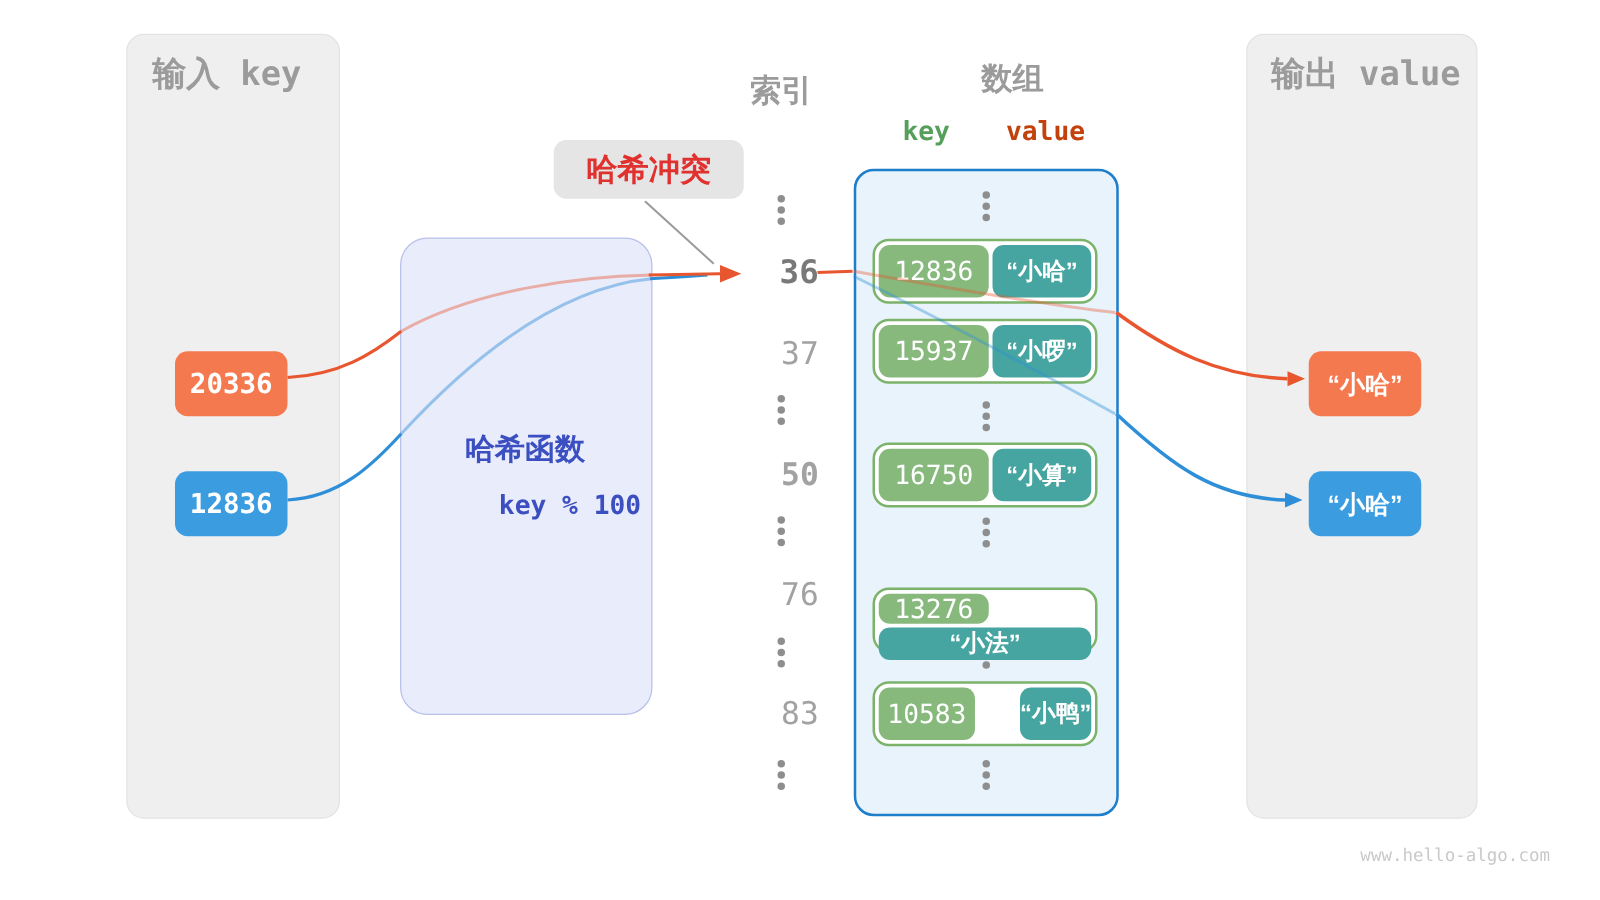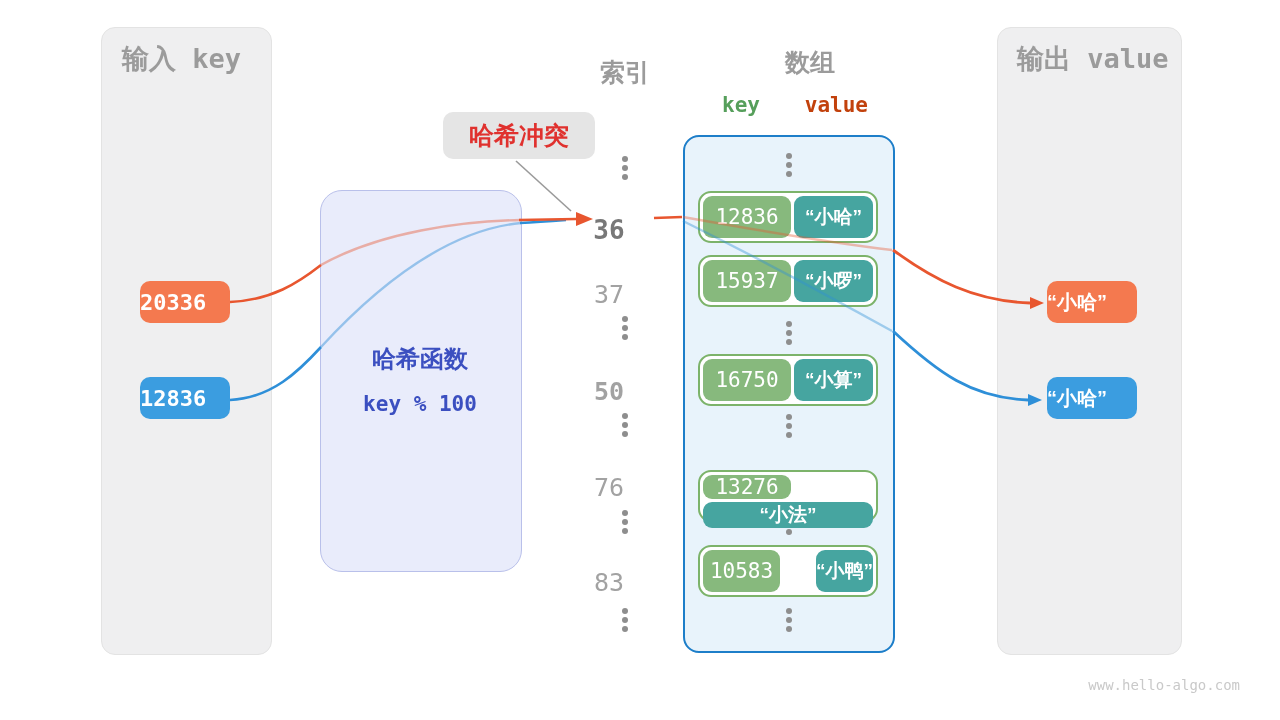--- a/index.html
+++ b/index.html
@@ -5,49 +5,49 @@
   html,body{margin:0;padding:0;background:#ffffff;}
   .canvas{position:relative;width:1280px;height:720px;background:#ffffff;overflow:hidden;
           font-family:"Liberation Sans", sans-serif;}
 
   
   .panel{position:absolute;background:#efeff0;border:1px solid #e3e3e3;border-radius:14px;}
   .panel-title{position:absolute;font-family:"DejaVu Sans Mono", monospace;font-weight:bold;
                font-size:27px;color:#9b9b9b;white-space:nowrap;}
 
   
-  .chip{position:absolute;width:90px;height:42px;border-radius:10px;color:#ffffff;
-        display:flex;align-items:center;justify-content:flex-start;white-space:nowrap;}
+  .chip{position:absolute;width:90px;height:52px;border-radius:10px;color:#ffffff;
+        display:flex;align-items:center;justify-content:center;white-space:nowrap;}
   .chip.orange{background:#f4794f;}
   .chip.blue{background:#3b9de0;}
   .chip .num{font-family:"DejaVu Sans Mono", monospace;font-size:22px;font-weight:600;}
   .chip .val{font-size:20px;font-weight:700;}
 
   
   .hash-box{position:absolute;left:320px;top:190px;width:200px;height:380px;background:#e9ecfb;
             border:1.5px solid #b9c0ea;border-radius:22px;}
   .hash-title{position:absolute;left:320px;top:343px;width:200px;text-align:center;
               font-size:24px;font-weight:bold;color:#3b4fc0;}
   .hash-formula{position:absolute;left:320px;top:392px;width:200px;text-align:center;
-                font-family:"DejaVu Sans Mono", monospace;font-size:21px;font-weight:600;color:#3b4fc0;}
+                font-family:"DejaVu Sans Mono", monospace;font-size:21px;font-weight:600;color:#3b4fc0;padding-left:36px;}
 
   
   .collision{position:absolute;left:443px;top:112px;width:152px;height:47px;background:#e5e5e5;
              border-radius:10px;display:flex;align-items:center;justify-content:center;
              font-size:25px;font-weight:bold;color:#e0312e;}
 
   
   .col-header{position:absolute;font-size:25px;font-weight:bold;color:#9b9b9b;white-space:nowrap;}
   .kv-header{position:absolute;left:722px;top:93px;width:146px;display:flex;justify-content:space-between;
              font-family:"DejaVu Sans Mono", monospace;font-size:21px;font-weight:600;}
   .kv-header .k{color:#569f5b;} .kv-header .v{color:#c2410c;}
 
   
-  .idx{position:absolute;left:579px;width:60px;height:32px;line-height:32px;text-align:center;
-       font-family:"DejaVu Sans Mono", monospace;font-size:25px;color:#a2a2a2;margin-top:12px;}
+  .idx{position:absolute;left:595px;width:60px;height:32px;line-height:32px;text-align:right;
+       font-family:"DejaVu Sans Mono", monospace;font-size:25px;color:#a2a2a2;}
   .idx.hl{font-weight:bold;color:#787878;font-size:26px;}
 
   
   .array-box{position:absolute;left:683px;top:135px;width:212px;height:518px;background:#e8f3fb;
              border:2.5px solid #1d7ec9;border-radius:16px;box-sizing:border-box;}
 
   
   .pair{position:absolute;left:698px;width:180px;height:52px;background:#ffffff;
         border:2px solid #7cb36a;border-radius:13px;box-sizing:border-box;
         display:flex;gap:3px;padding:3px;}

